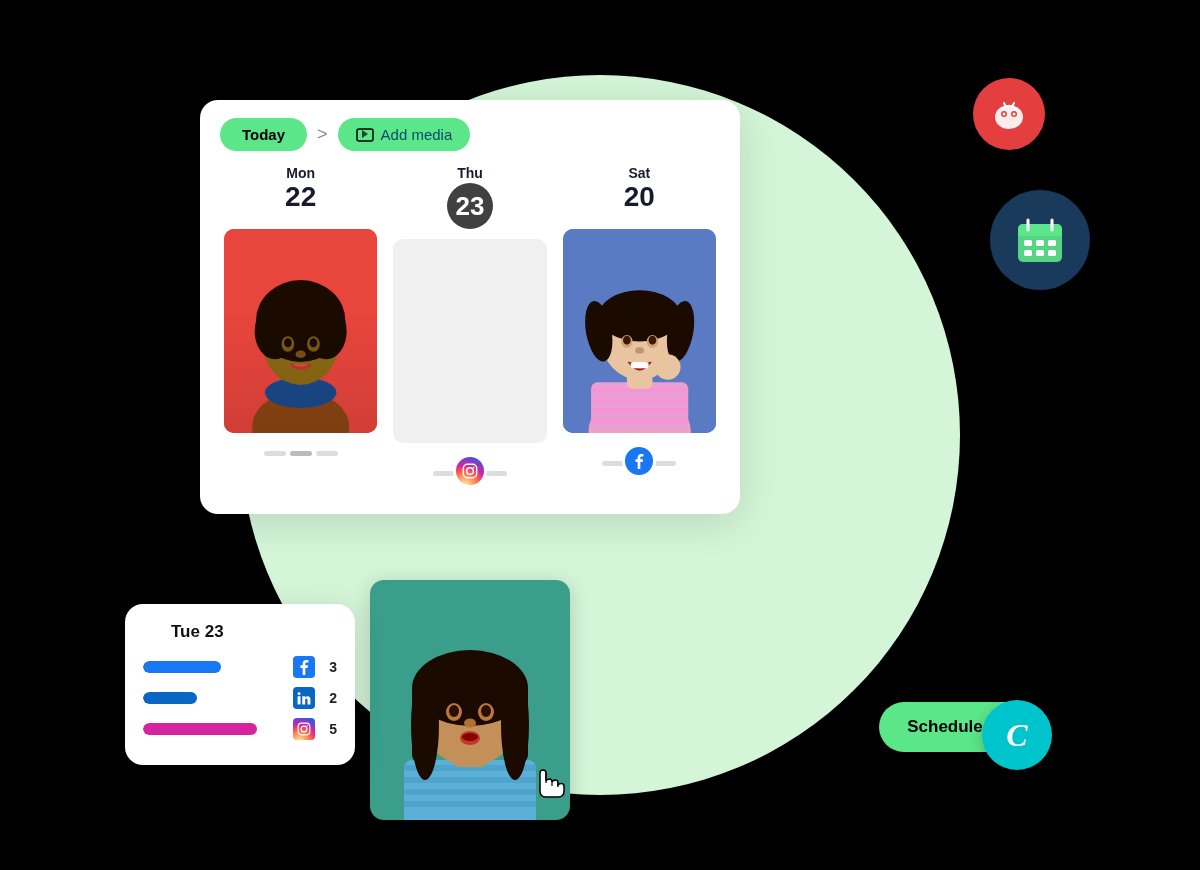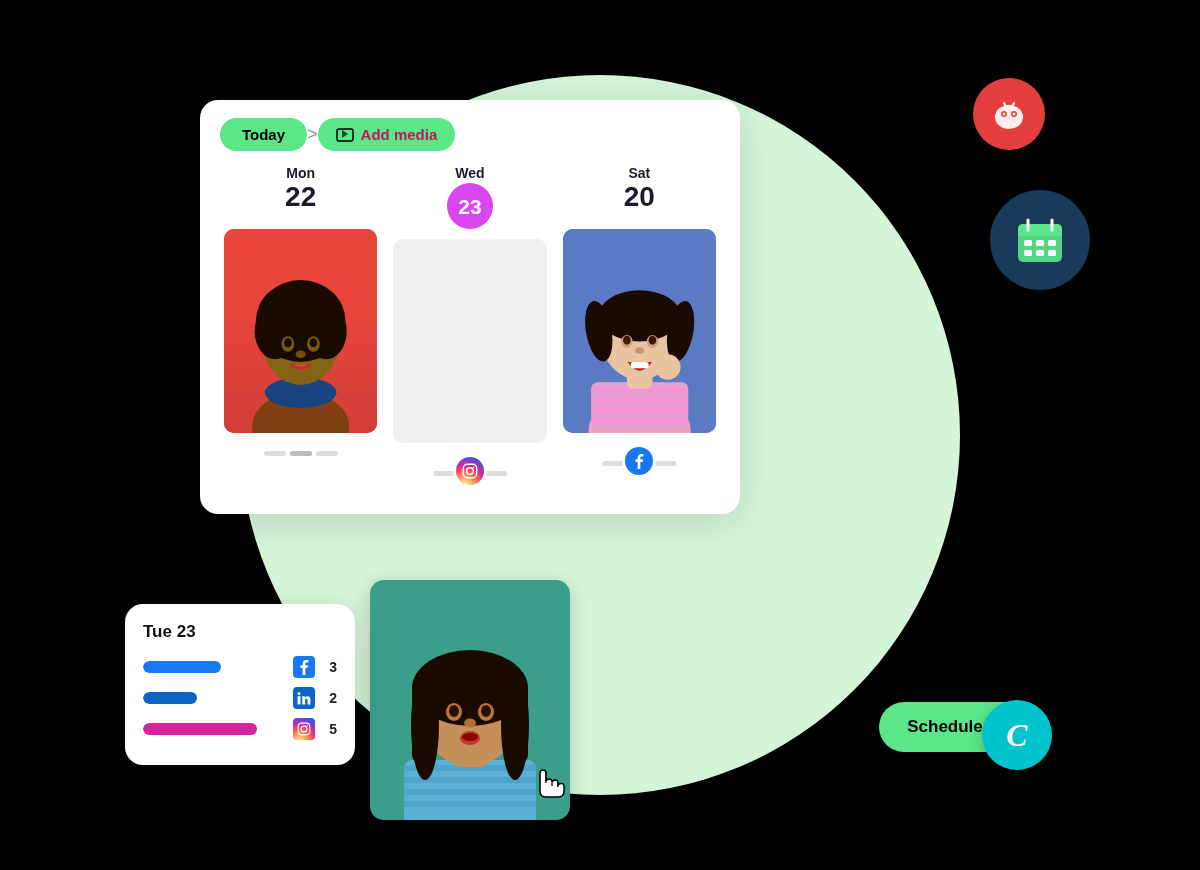--- a/index.html
+++ b/index.html
@@ -46,21 +46,21 @@
       border-radius: 18px;
       box-shadow: 0 8px 40px rgba(0,0,0,0.13);
       padding: 0 0 18px 0;
       z-index: 2;
       overflow: hidden;
     }
 
     .calendar-toolbar {
       display: flex;
       align-items: center;
-      gap: 0;
+      gap: 10px;
       padding: 18px 20px 14px 20px;
     }
 
     .btn-today {
       background: #5ce68a;
       border: none;
       border-radius: 30px;
       padding: 8px 22px;
       font-size: 15px;
       font-weight: 700;
@@ -76,22 +76,22 @@
       color: #888;
       font-weight: 400;
     }
 
     .btn-add-media {
       background: #5ce68a;
       border: none;
       border-radius: 30px;
       padding: 8px 18px;
       font-size: 15px;
-      font-weight: 700;
-      color: #be185d;
+      font-weight: 400;
+      color: #0c4a6e;
       cursor: pointer;
       display: flex;
       align-items: center;
       gap: 7px;
     }
 
     .calendar-grid {
       display: grid;
       grid-template-columns: repeat(3, 1fr);
       gap: 0;
@@ -114,29 +114,29 @@
 
     .day-num {
       font-size: 28px;
       font-weight: 900;
       color: #1a1a2e;
       margin-bottom: 18px;
       line-height: 1;
     }
 
     .day-num.active-day {
-      background: #d946ef;
+      background: #404040;
       color: #fff;
       border-radius: 50%;
       width: 46px;
       height: 46px;
       display: flex;
       align-items: center;
       justify-content: center;
-      font-size: 21px;
+      font-size: 26px;
       margin-bottom: 10px;
     }
 
     .cal-image-slot {
       position: relative;
       width: 100%;
       aspect-ratio: 3/4;
       border-radius: 10px;
       overflow: hidden;
       margin-bottom: 8px;
@@ -228,20 +228,21 @@
       box-shadow: 0 6px 30px rgba(0,0,0,0.13);
       padding: 18px 18px 16px 18px;
       z-index: 5;
     }
 
     .stats-date {
       font-size: 17px;
       font-weight: 800;
       color: #111;
       margin-bottom: 14px;
+      margin-left: 28px;
     }
 
     .stat-row {
       display: flex;
       align-items: center;
       margin-bottom: 9px;
       gap: 8px;
     }
 
     .stat-bar-wrap {
@@ -472,21 +473,21 @@
           </div>
           <div class="cal-dots">
             <div class="cal-dot"></div>
             <div class="cal-dot active"></div>
             <div class="cal-dot"></div>
           </div>
         </div>
       </div>
 
       <div class="cal-col">
-        <div class="day-label">Wed</div>
+        <div class="day-label">Thu</div>
         <div class="day-num active-day">23</div>
         <div class="cal-image-wrapper">
           <div class="cal-image-slot portrait-2-empty">
           </div>
           <div class="social-badge badge-instagram">
             <svg width="16" height="16" viewBox="0 0 24 24" fill="none">
               <rect x="2" y="2" width="20" height="20" rx="6" fill="none" stroke="#fff" stroke-width="2.2"></rect>
               <circle cx="12" cy="12" r="5" fill="none" stroke="#fff" stroke-width="2.2"></circle>
               <circle cx="17.5" cy="6.5" r="1.2" fill="#fff"></circle>
             </svg>

